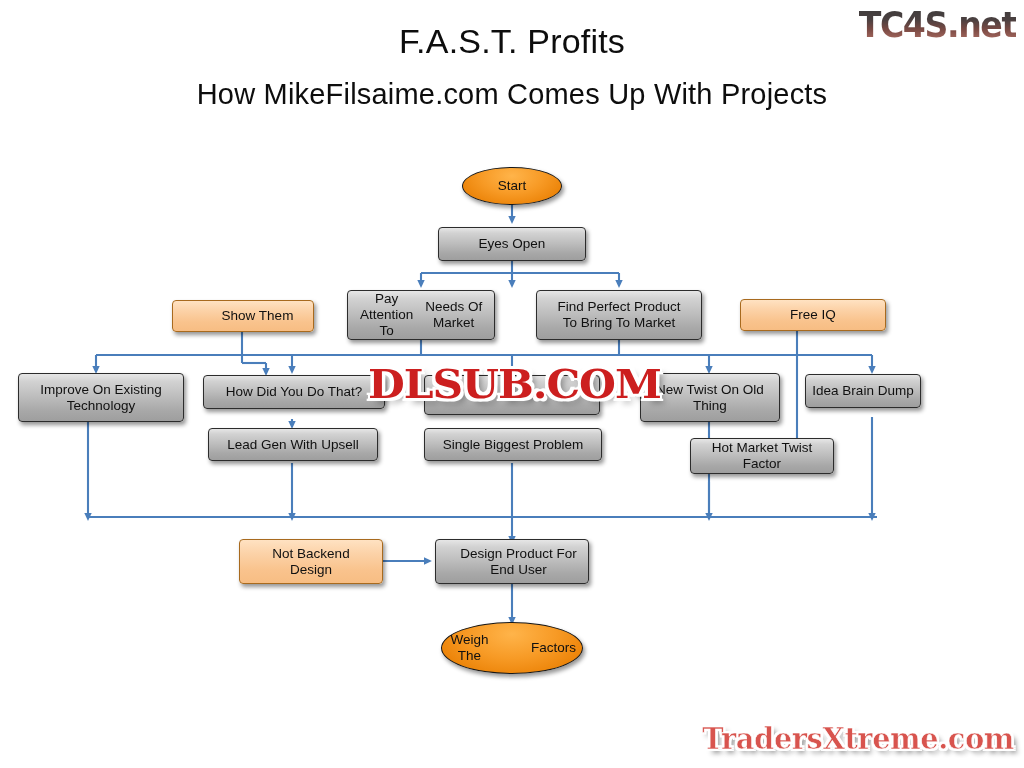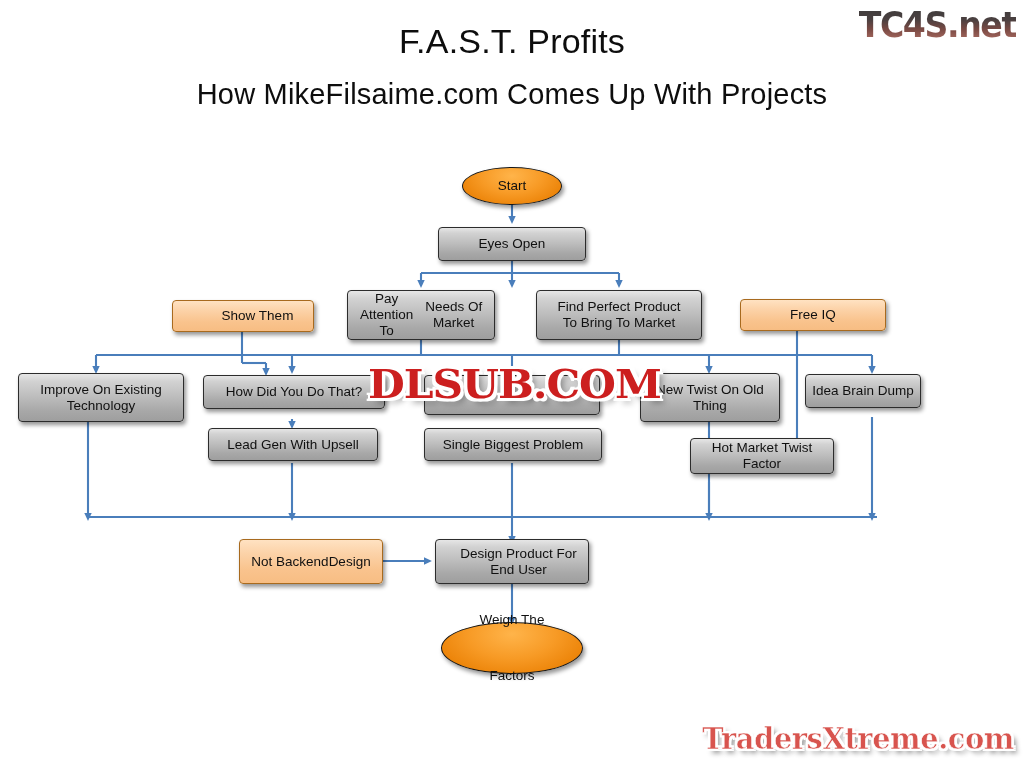--- a/index.html
+++ b/index.html
@@ -206,28 +206,28 @@
 
   <div class="node gray" style="left:424px;top:428px;width:178px;height:33px;">
     <span>Single Biggest Problem</span>
   </div>
 
   <div class="node gray" style="left:642px;top:438px;width:144px;height:36px;flex-direction:column;margin-left:48px;">
     <span>Hot Market Twist</span>
     <span>Factor</span>
   </div>
 
-  <div class="node peach" style="left:239px;top:539px;width:144px;height:45px;flex-direction:row;">
+  <div class="node peach" style="left:239px;top:539px;width:144px;height:45px;flex-direction:column;">
     <span>Not Backend</span>
     <span>Design</span>
   </div>
 
   <div class="node gray" style="left:435px;top:539px;width:154px;height:45px;flex-direction:column;padding-left:19px;">
     <span>Design Product For</span>
     <span>End User</span>
   </div>
 
-  <div class="node ellipse" style="left:441px;top:622px;width:142px;height:52px;flex-direction:column;gap:40px;">
+  <div class="node ellipse" style="left:441px;top:622px;width:142px;height:52px;flex-direction:row;gap:40px;">
     <span>Weigh The</span>
     <span>Factors</span>
   </div>
 
 </div>
 
 </body></html>

